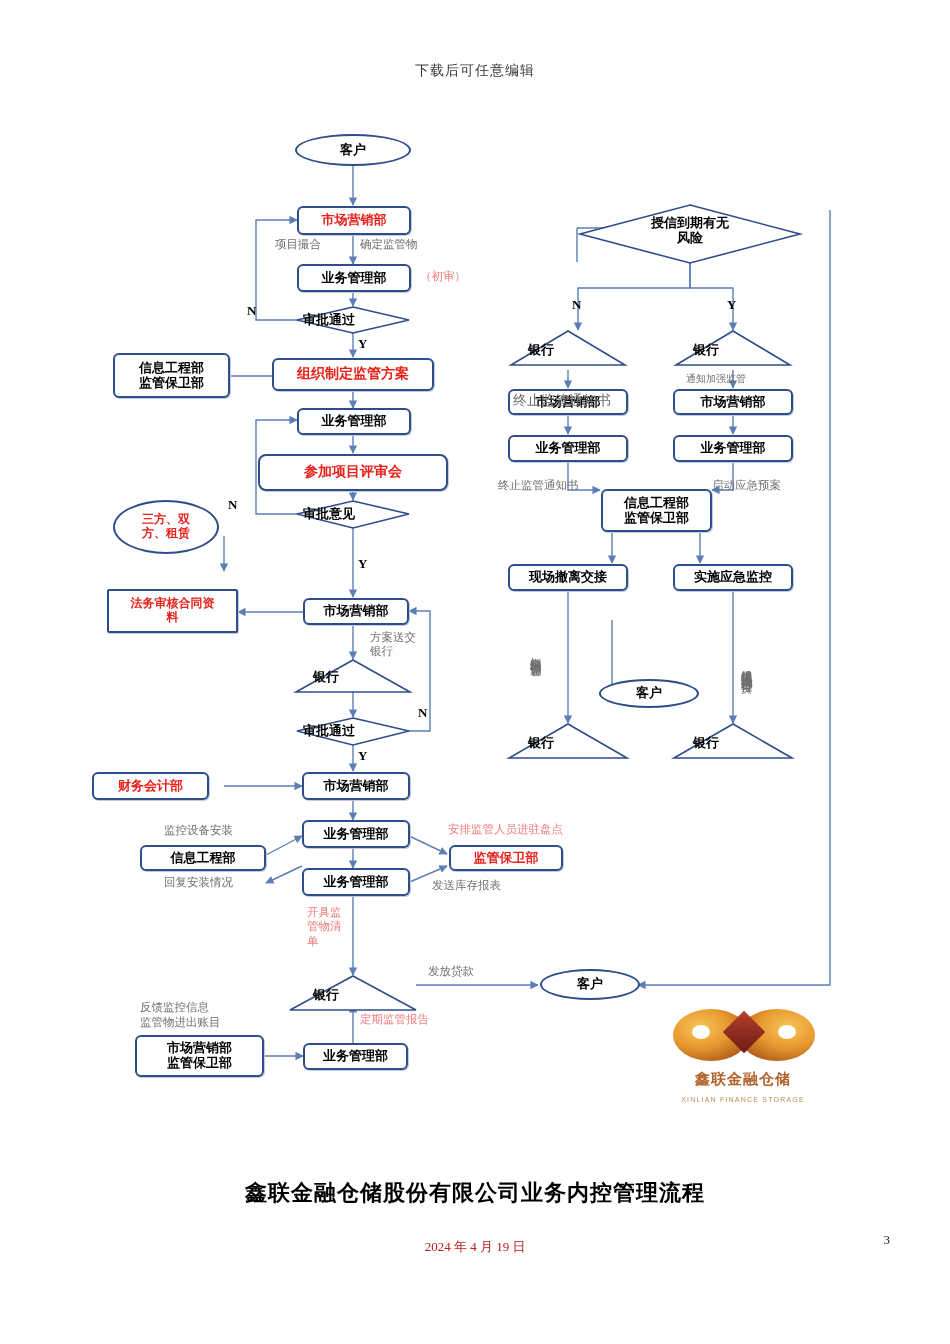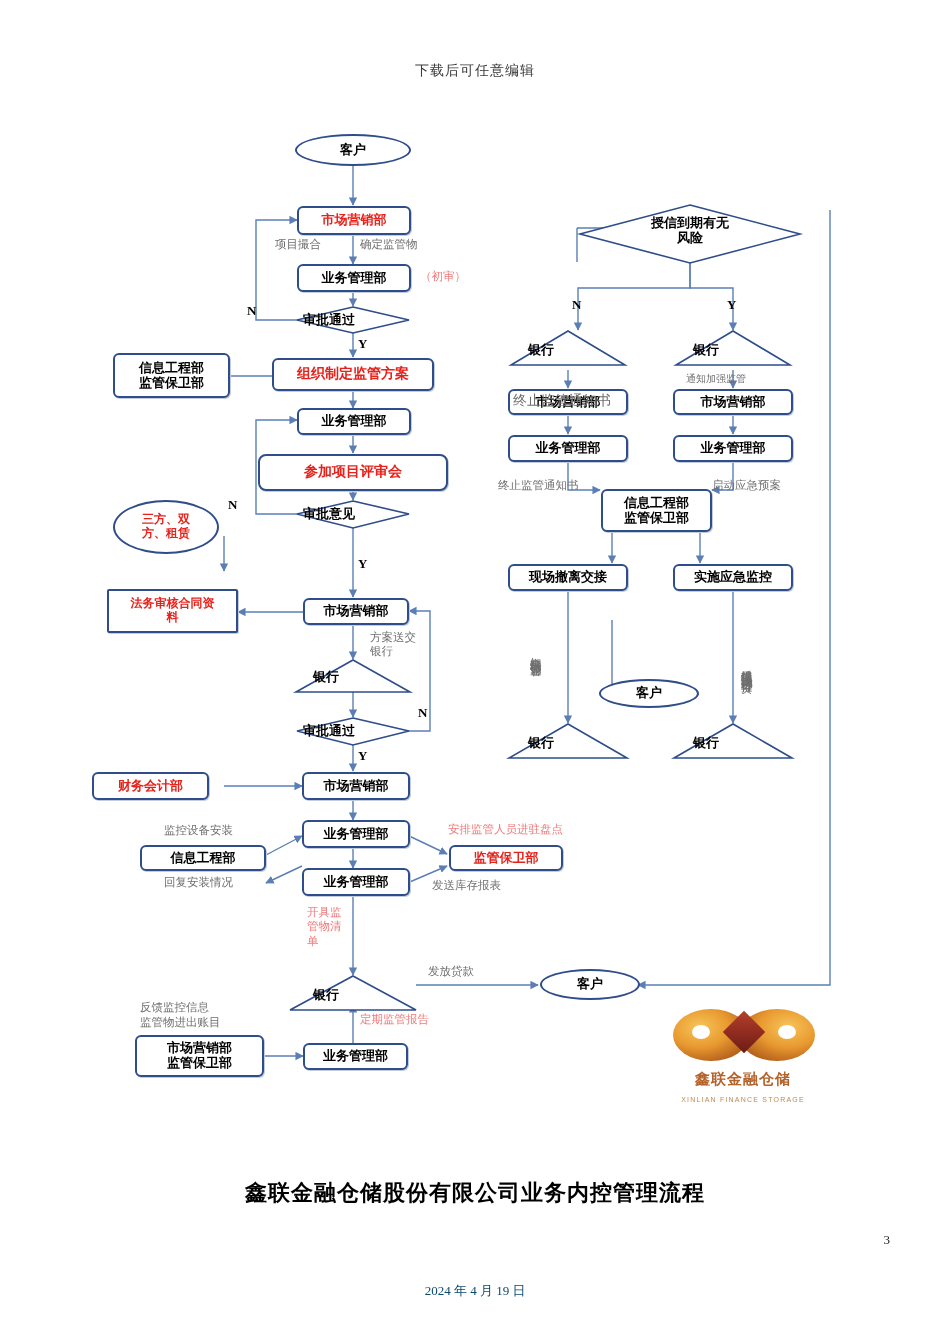--- a/index.html
+++ b/index.html
@@ -80,21 +80,21 @@
   }
 
   
   .ftitle{
     position:absolute;left:0;top:1178px;width:950px;text-align:center;
     font-size:22px;font-weight:bold;color:#000;letter-spacing:1px;
     font-family:"Liberation Sans",sans-serif;
   }
   .fdate{
     position:absolute;left:0;top:1238px;width:950px;text-align:center;
-    font-size:13px;color:#0c4a6e;margin-top:44px;
+    font-size:13px;color:#b91c1c;
   }
   .pageno{
     position:absolute;right:60px;top:1232px;font-size:13px;color:#1a1a1a;
   }
 </style>
 </head>
 <body>
 
 <div class="page">
 

